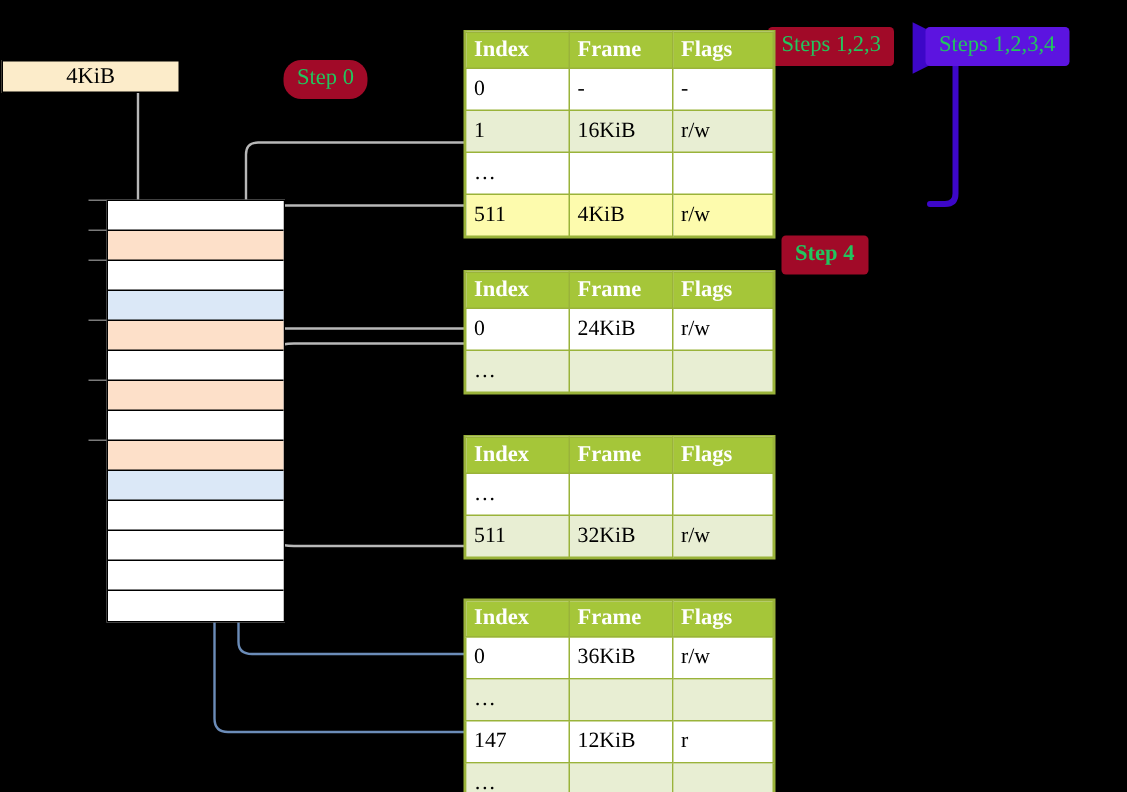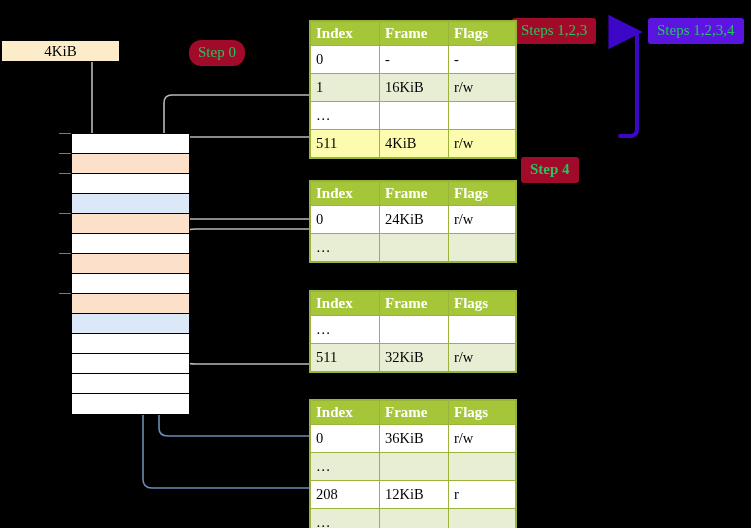--- a/index.html
+++ b/index.html
@@ -138,21 +138,21 @@
   <div class="memblock" style="left:1px;top:40px;width:119px;height:22px;">
     <span>4KiB</span>
   </div>
 
   <div class="badge red" style="left:189px;top:40px;border-radius:12px;">
     <span>Step 0</span>
   </div>
   <div class="badge red" style="left:512px;top:18px;">
     <span>Steps 1,2,3</span>
   </div>
-  <div class="badge violet" style="left:648px;top:18px;">
+  <div class="badge violet" style="left:617px;top:18px;">
     <span>Steps 1,2,3,4</span>
   </div>
   <div class="badge red" style="left:521px;top:157px;font-weight:bold;">
     <span>Step 4</span>
   </div>
 
   <div class="memcol" id="memcol" style="left:71px;top:133px;width:119px;">
       <div class="memrow white" style="height: 20px;"></div>
       <div class="memrow orange" style="height: 20px;"></div>
       <div class="memrow white" style="height: 20px;"></div>
@@ -264,21 +264,21 @@
             <td class="col-index">0</td>
             <td class="col-frame">36KiB</td>
             <td class="col-flags">r/w</td>
           </tr>
           <tr class="r-tint">
             <td class="col-index">…</td>
             <td class="col-frame"></td>
             <td class="col-flags"></td>
           </tr>
           <tr class="r-white">
-            <td class="col-index">208</td>
+            <td class="col-index">147</td>
             <td class="col-frame">12KiB</td>
             <td class="col-flags">r</td>
           </tr>
           <tr class="r-tint">
             <td class="col-index">…</td>
             <td class="col-frame"></td>
             <td class="col-flags"></td>
           </tr>
         </tbody>
       </table>

